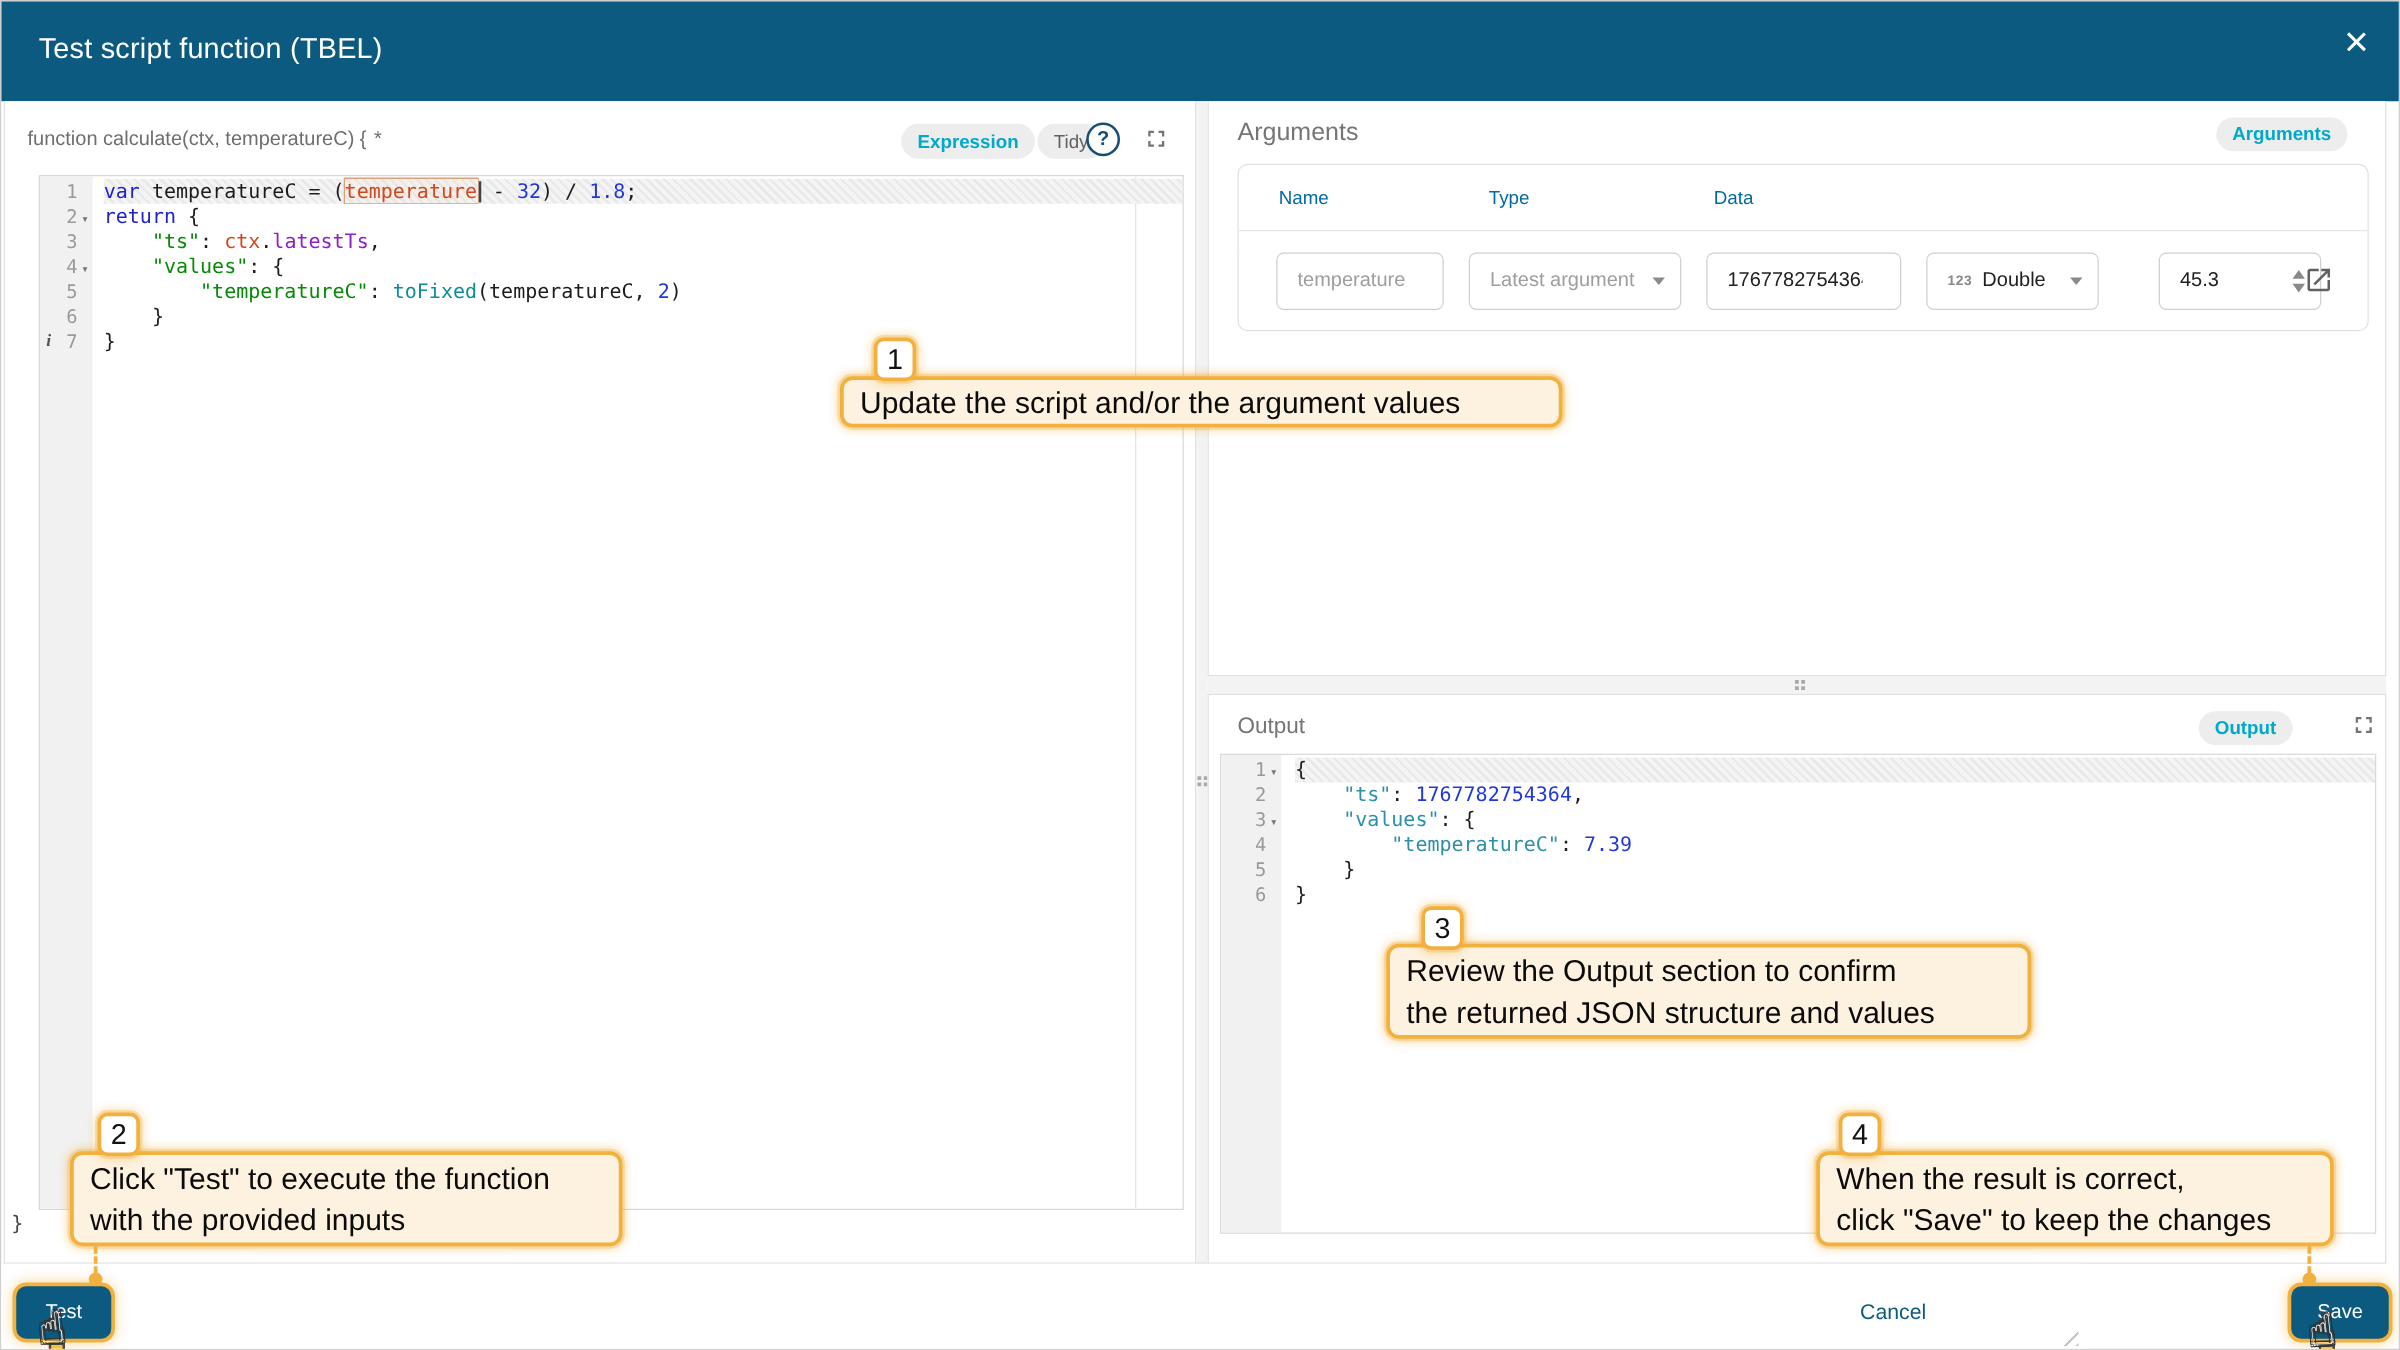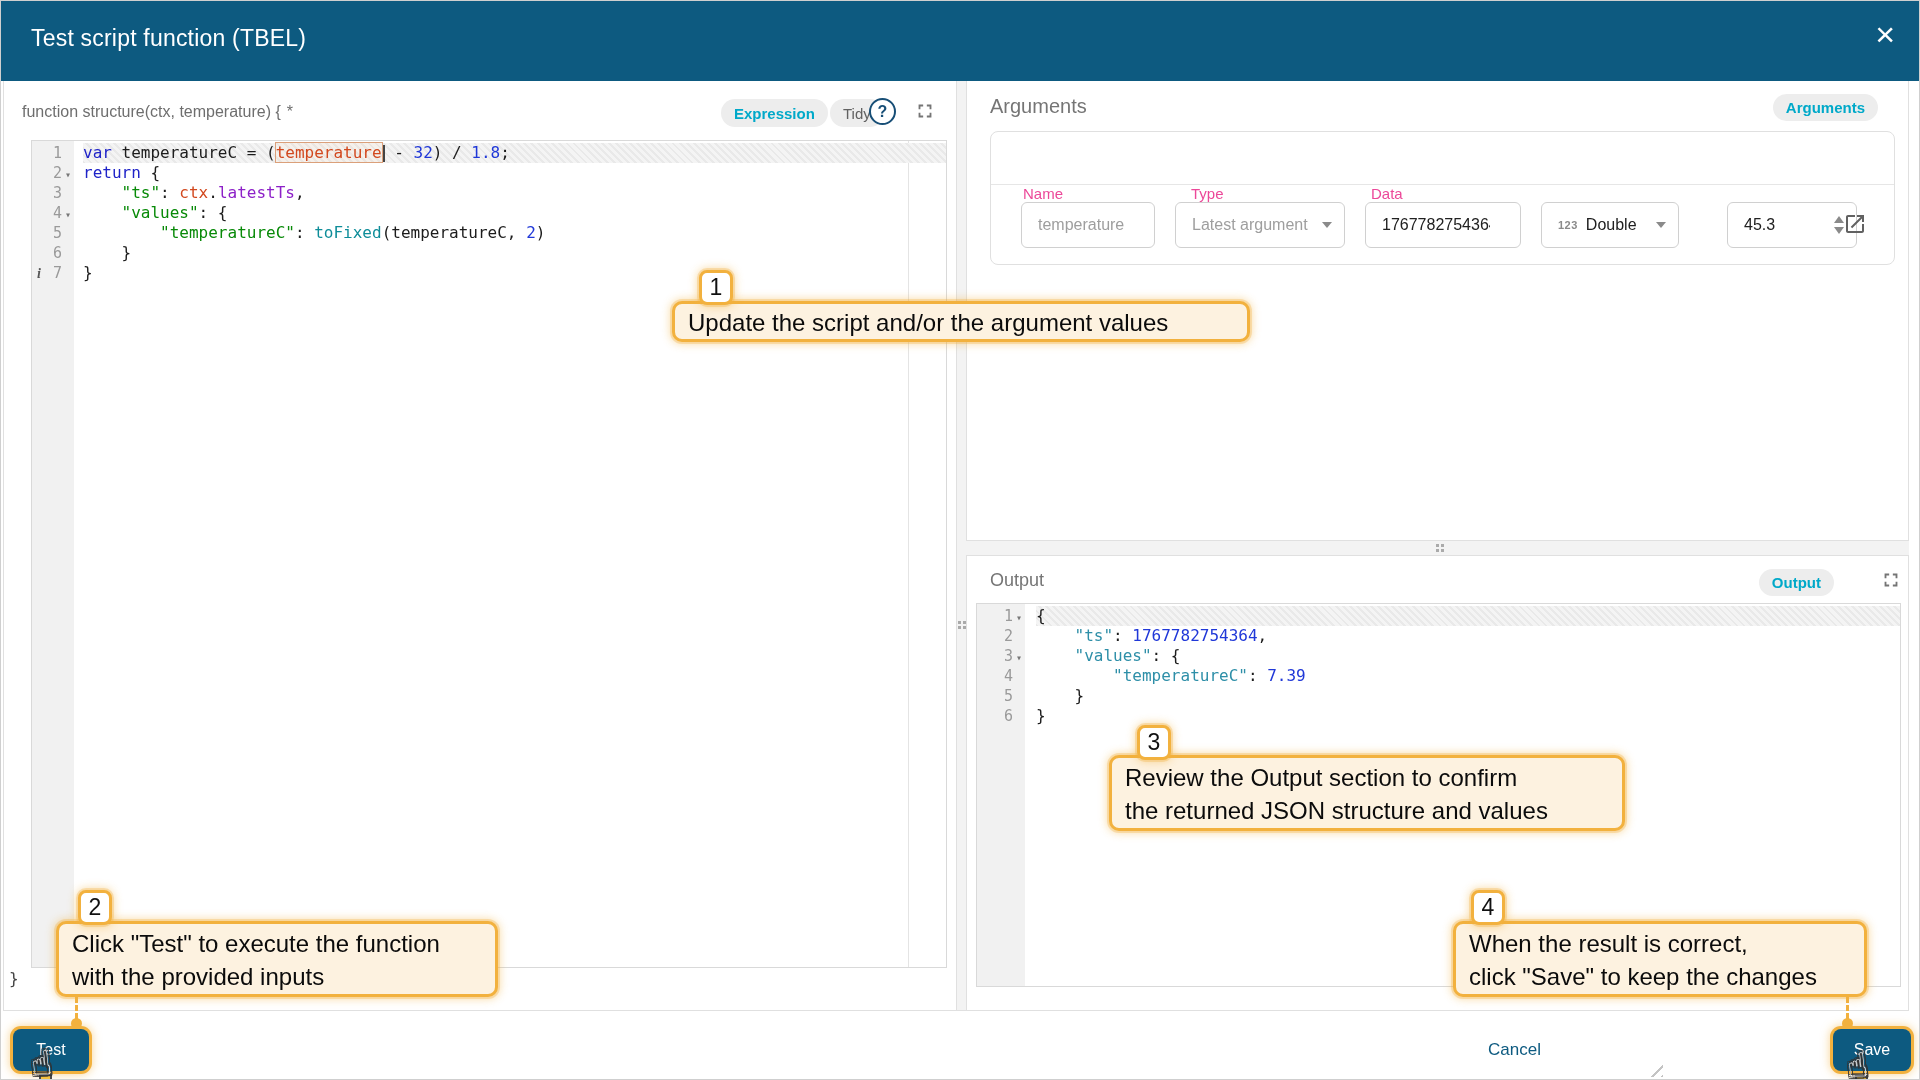--- a/index.html
+++ b/index.html
@@ -68,21 +68,21 @@
 
   
   .panel-heading { position:absolute; color:#757575; }
   .args-heading { left:23px; top:14px; font-size:20px; }
   .out-heading  { left:23px; top:14px; font-size:18px; }
   .badge { position:absolute; height:27px; border-radius:14px; background:#ededed; color:#00a9c9;
            font-size:15px; font-weight:bold; display:flex; align-items:center; padding:0 13px; }
   .args-badge { right:30px; top:13px; }
   .out-badge  { right:74px; top:13px; }
   .args-box { position:absolute; left:23px; top:50px; width:905px; height:134px; border:1px solid #e0e0e0; border-radius:8px; background:#fff; }
-  .col-head { position:absolute; top:18px; font-size:15px; color:#ec4899;margin-top:35px; }
+  .col-head { position:absolute; top:18px; font-size:15px; color:#0369a1; }
   .col-name { left:32px; } .col-type { left:200px; } .col-data { left:380px; }
   .args-divider { position:absolute; left:0; right:0; top:52px; height:1px; background:#e6e6e6; }
   .fld { position:absolute; top:70px; height:46px; border:1px solid #d0d0d0; border-radius:6px; background:#fff;
          display:flex; align-items:center; font-size:16px; padding:0 12px 0 16px; cursor:pointer; }
   .fld-name { left:30px;  width:134px; color:#9e9e9e; }
   .fld-type { left:184px; width:170px; color:#9e9e9e; }
   .fld-ts   { left:374px; width:156px; color:#212121; }
   .fld-vt   { left:550px; width:138px; color:#212121; }
   .fld-val  { left:736px; width:130px; color:#212121; }
   .trunc { max-width:118px; overflow:hidden; white-space:nowrap; text-overflow:ellipsis; }
@@ -129,21 +129,21 @@
 
 <div class="screen">
 
   <div class="dlg-header">
     <div class="dlg-title">Test script function (TBEL)</div>
     <button class="dlg-close">×</button>
   </div>
 
   <div class="left-panel">
     <div class="sig" style="position:absolute; left:18px; top:22px;">
-      <span>function structure(ctx, temperature) {</span><span class="star">*</span>
+      <span>function calculate(ctx, temperatureC) {</span><span class="star">*</span>
     </div>
   </div>
   <button class="pill expr">Expression</button>
   <button class="pill tidy">Tidy</button>
   <button class="help-btn">?</button>
   <button class="icon-btn fs-left">
     <svg class="gicon" width="22" height="22" viewBox="0 0 24 24" fill="#757575">
         <path d="M7 14H5v5h5v-2H7v-3zm-2-4h2V7h3V5H5v5zm12 7h-3v2h5v-5h-2v3zM14 5v2h3v3h2V5h-5z"></path>
       </svg>
   </button>

